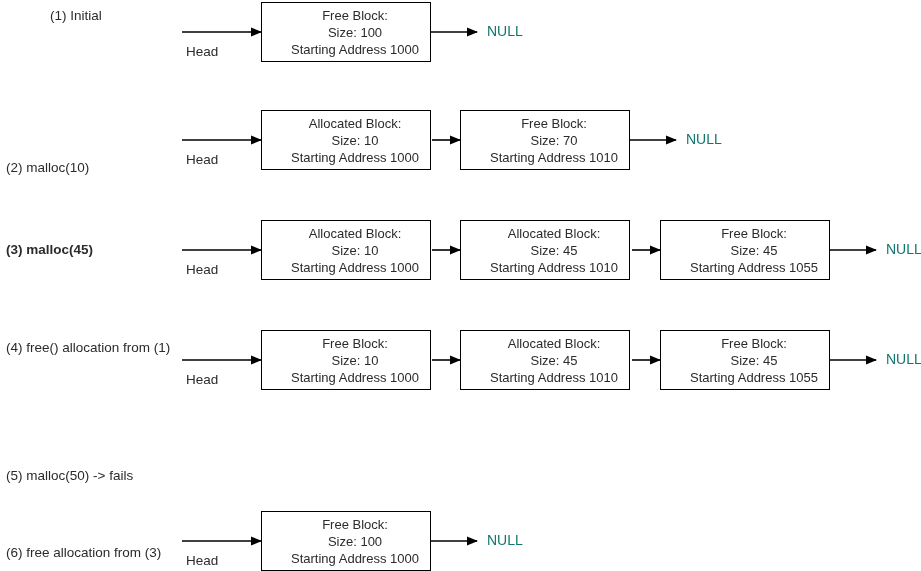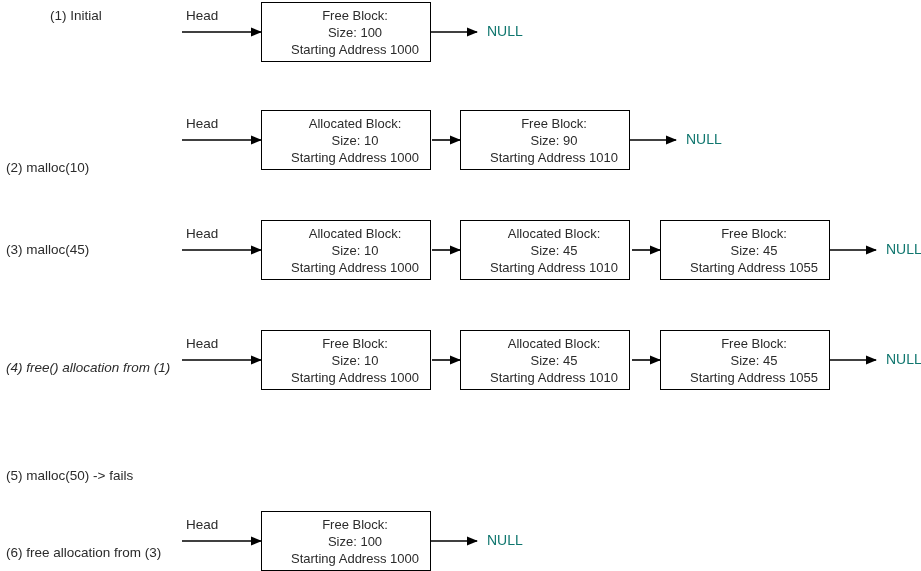--- a/index.html
+++ b/index.html
@@ -38,20 +38,21 @@
     color: #2b2b2b;
     white-space: nowrap;
   }
 
   .head-label {
     position: absolute;
     font-size: 13.5px;
     line-height: 15px;
     color: #2b2b2b;
     white-space: nowrap;
+    margin-top: 36px;
   }
 
   .null-label {
     position: absolute;
     font-size: 14px;
     line-height: 15px;
     color: #0f766e;
     white-space: nowrap;
   }
 
@@ -130,47 +131,47 @@
       <div class="row" style="top: 0px;">
         <div class="row-label" style="top: 132px; margin-top: 28px;">(2) malloc(10)</div>
         <div class="head-label" style="left: 186px; top: 116px;">Head</div>
         <div class="block" style="left: 261px; top: 110px; width: 170px; height: 60px;">
           <span class="ln">Allocated Block:</span>
           <span class="ln">Size: 10</span>
           <span class="ln">Starting Address 1000</span>
         </div>
         <div class="block" style="left: 460px; top: 110px; width: 170px; height: 60px;">
           <span class="ln">Free Block:</span>
-          <span class="ln">Size: 90</span>
+          <span class="ln">Size: 70</span>
           <span class="ln">Starting Address 1010</span>
         </div>
         <div class="null-label" style="left: 686px; top: 132px;">NULL</div>
       </div>
       <div class="row" style="top: 0px;">
-        <div class="row-label" style="top: 242px;">(3) malloc(45)</div>
+        <div class="row-label" style="top: 242px; font-weight: bold;">(3) malloc(45)</div>
         <div class="head-label" style="left: 186px; top: 226px;">Head</div>
         <div class="block" style="left: 261px; top: 220px; width: 170px; height: 60px;">
           <span class="ln">Allocated Block:</span>
           <span class="ln">Size: 10</span>
           <span class="ln">Starting Address 1000</span>
         </div>
         <div class="block" style="left: 460px; top: 220px; width: 170px; height: 60px;">
           <span class="ln">Allocated Block:</span>
           <span class="ln">Size: 45</span>
           <span class="ln">Starting Address 1010</span>
         </div>
         <div class="block" style="left: 660px; top: 220px; width: 170px; height: 60px;">
           <span class="ln">Free Block:</span>
           <span class="ln">Size: 45</span>
           <span class="ln">Starting Address 1055</span>
         </div>
         <div class="null-label" style="left: 886px; top: 242px;">NULL</div>
       </div>
       <div class="row" style="top: 0px;">
-        <div class="row-label" style="top: 360px; font-style: italic;">(4) free() allocation from (1)</div>
+        <div class="row-label" style="top: 340px;">(4) free() allocation from (1)</div>
         <div class="head-label" style="left: 186px; top: 336px;">Head</div>
         <div class="block" style="left: 261px; top: 330px; width: 170px; height: 60px;">
           <span class="ln">Free Block:</span>
           <span class="ln">Size: 10</span>
           <span class="ln">Starting Address 1000</span>
         </div>
         <div class="block" style="left: 460px; top: 330px; width: 170px; height: 60px;">
           <span class="ln">Allocated Block:</span>
           <span class="ln">Size: 45</span>
           <span class="ln">Starting Address 1010</span>

